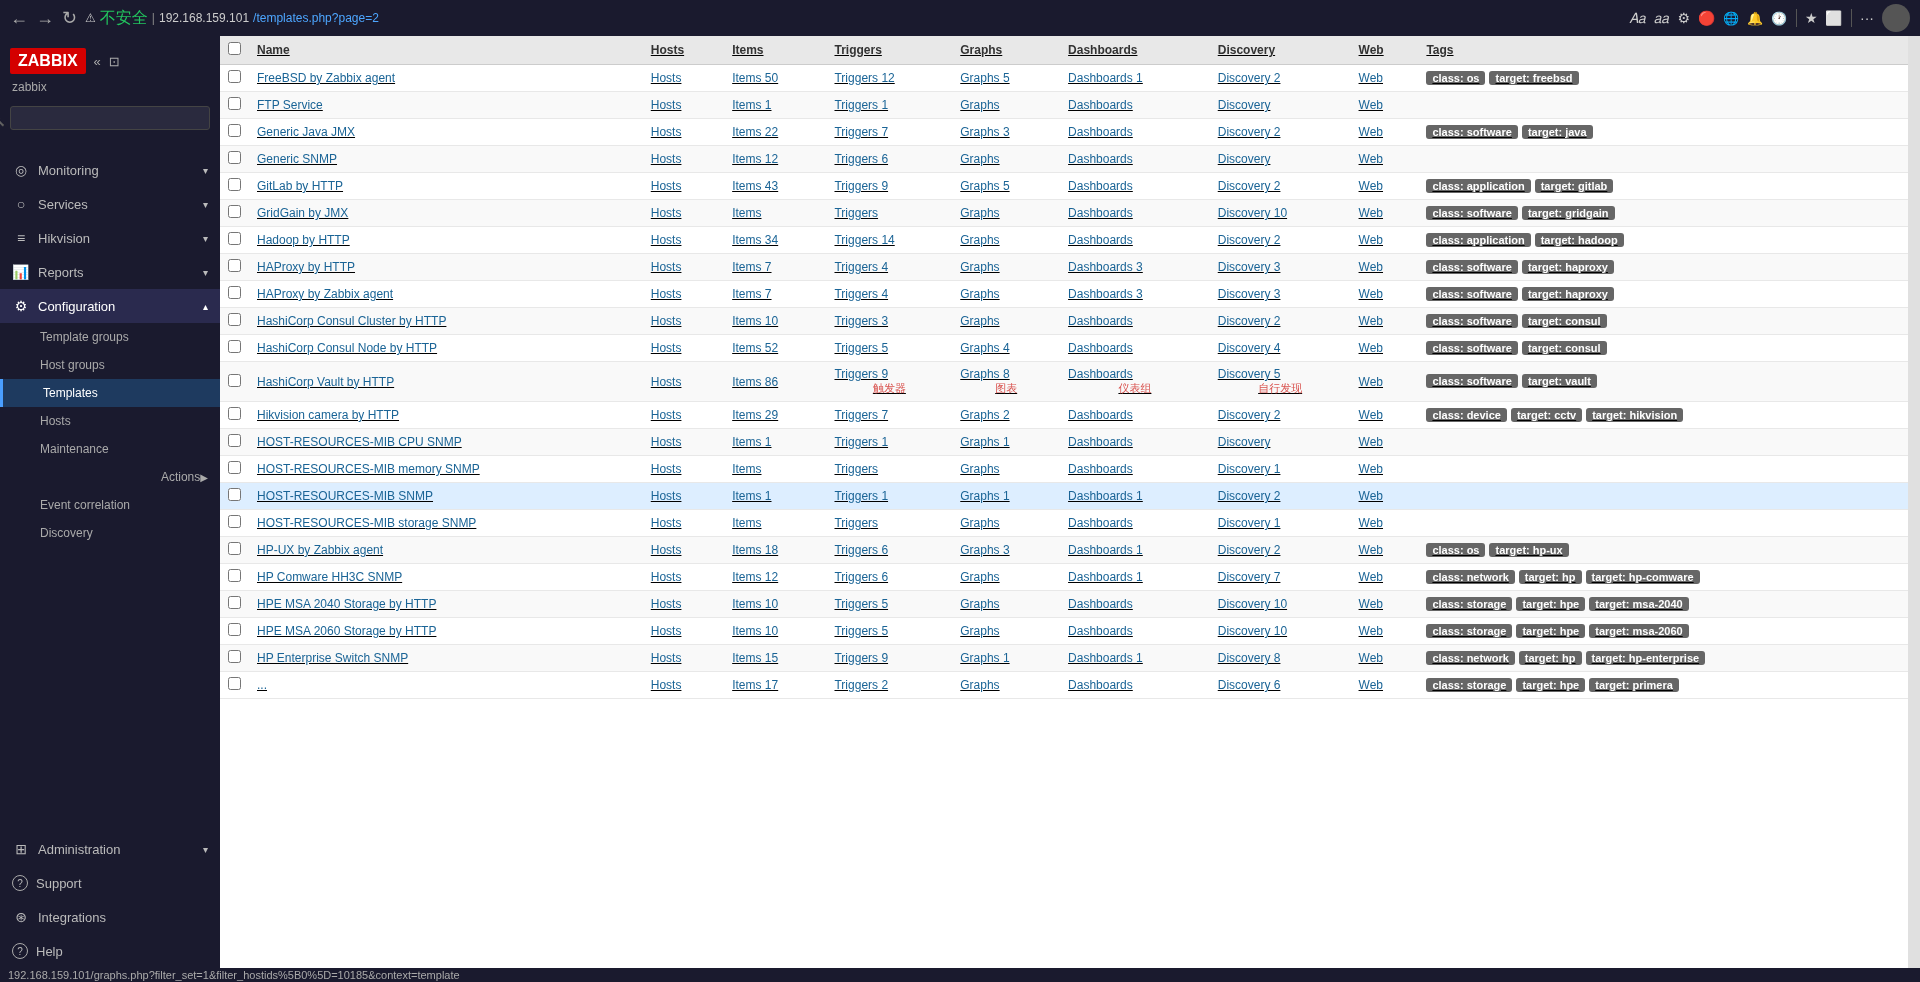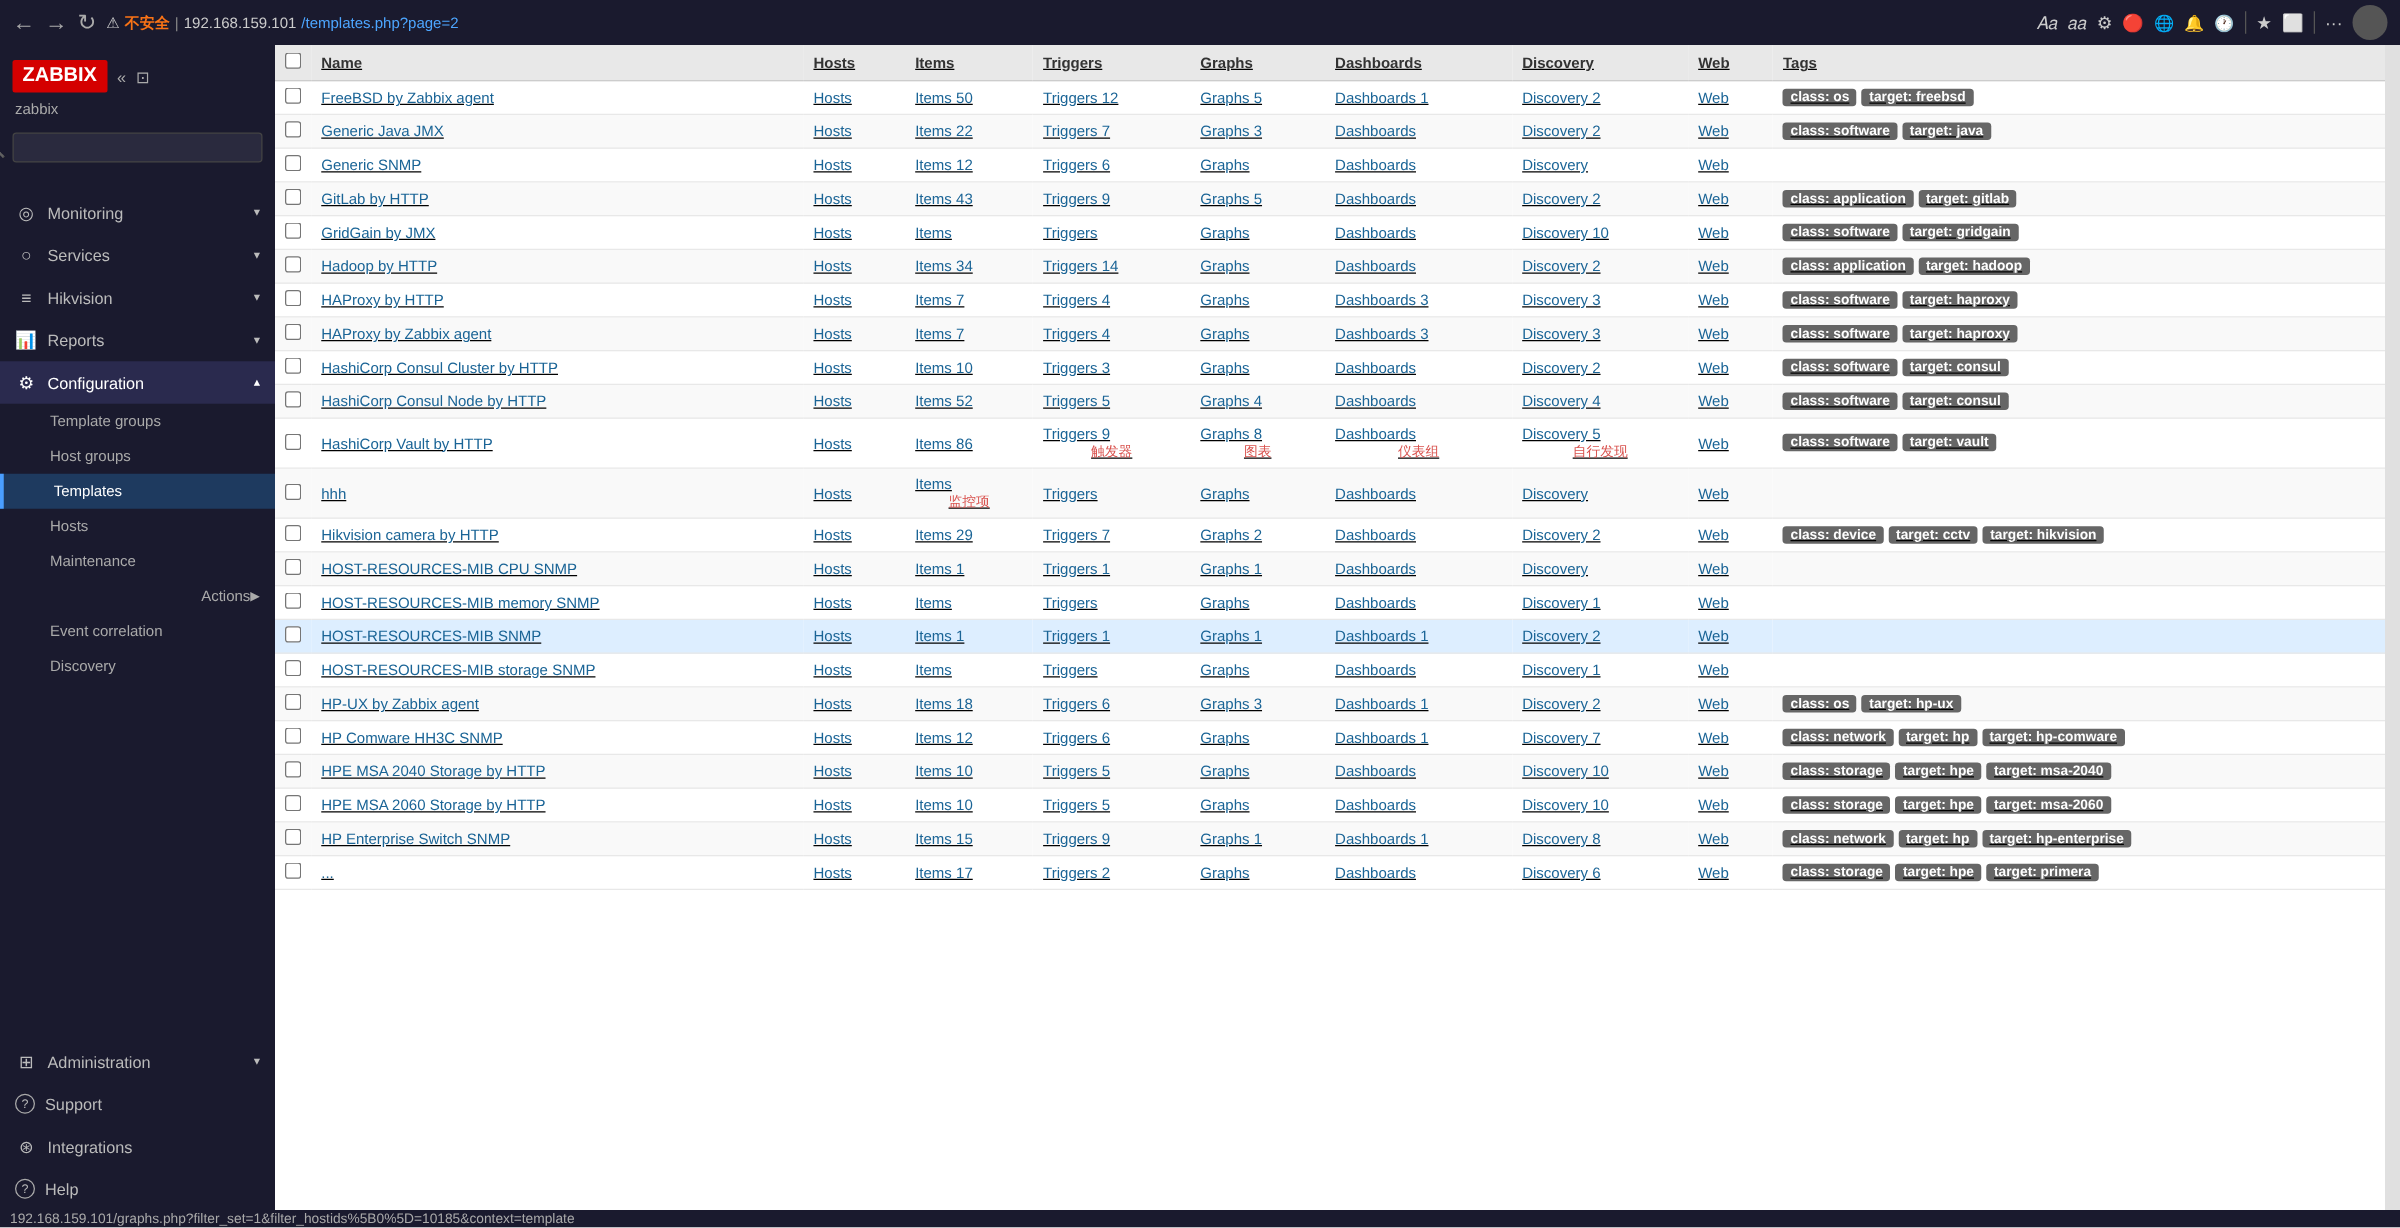--- a/index.html
+++ b/index.html
@@ -221,21 +221,21 @@
   </style>
 </head>
 <body>
 
 <div class="topbar">
   <button class="topbar-nav-btn">←</button>
   <button class="topbar-nav-btn">→</button>
   <button class="topbar-nav-btn">↻</button>
   <div class="topbar-url">
     <span>⚠</span>
-    <span style="color:#f97316;font-size:12px;font-weight:bold;">不安全</span>
+    <span style="color:#22c55e;font-size:16px;">不安全</span>
     <span style="color:#888;">|</span>
     <span style="color:#ccc;font-size:12px;">192.168.159.101</span>
     <span style="color:#4da6ff;font-size:12px;">/templates.php?page=2</span>
   </div>
   <div class="topbar-right">
     <button class="icon-btn">𝐴𝑎</button>
     <button class="icon-btn">𝑎𝑎</button>
     <button class="icon-btn">⚙</button>
     <span style="color:#e05;font-weight:bold;font-size:14px;">🔴</span>
     <span>🌐</span>
@@ -370,20 +370,34 @@
                 <td><a class="col-link">Web</a></td>
                 <td>
                   <div class="tag-cell">
                     <span class="badge badge-gray">class: os</span>
                     <span class="badge badge-gray">target: freebsd</span>
                   </div>
                 </td>
               </tr>
               <tr>
                 <td class="checkbox-col"><input type="checkbox" style=""></td>
+                <td><a class="template-name-link">FTP Service</a></td>
+                <td><a class="col-link">Hosts</a></td>
+                <td><a class="col-link">Items 1</a></td>
+                <td><a class="col-link">Triggers 1</a></td>
+                <td><a class="col-link">Graphs</a></td>
+                <td><a class="col-link">Dashboards</a></td>
+                <td><a class="col-link">Discovery</a></td>
+                <td><a class="col-link">Web</a></td>
+                <td>
+                  <div class="tag-cell"></div>
+                </td>
+              </tr>
+              <tr>
+                <td class="checkbox-col"><input type="checkbox" style=""></td>
                 <td><a class="template-name-link">Generic Java JMX</a></td>
                 <td><a class="col-link">Hosts</a></td>
                 <td><a class="col-link">Items 22</a></td>
                 <td><a class="col-link">Triggers 7</a></td>
                 <td><a class="col-link">Graphs 3</a></td>
                 <td><a class="col-link">Dashboards</a></td>
                 <td><a class="col-link">Discovery 2</a></td>
                 <td><a class="col-link">Web</a></td>
                 <td>
                   <div class="tag-cell">
@@ -537,34 +551,20 @@
                 <td><a class="col-link">Web</a></td>
                 <td>
                   <div class="tag-cell">
                     <span class="badge badge-gray">class: software</span>
                     <span class="badge badge-gray">target: vault</span>
                   </div>
                 </td>
               </tr>
               <tr>
                 <td class="checkbox-col"><input type="checkbox" style=""></td>
-                <td><a class="template-name-link">hhh</a></td>
-                <td><a class="col-link">Hosts</a></td>
-                <td><a class="col-link">Items</a><div class="annotation-text">监控项</div></td>
-                <td><a class="col-link">Triggers</a></td>
-                <td><a class="col-link">Graphs</a></td>
-                <td><a class="col-link">Dashboards</a></td>
-                <td><a class="col-link">Discovery</a></td>
-                <td><a class="col-link">Web</a></td>
-                <td>
-                  <div class="tag-cell"></div>
-                </td>
-              </tr>
-              <tr>
-                <td class="checkbox-col"><input type="checkbox" style=""></td>
                 <td><a class="template-name-link">Hikvision camera by HTTP</a></td>
                 <td><a class="col-link">Hosts</a></td>
                 <td><a class="col-link">Items 29</a></td>
                 <td><a class="col-link">Triggers 7</a></td>
                 <td><a class="col-link">Graphs 2</a></td>
                 <td><a class="col-link">Dashboards</a></td>
                 <td><a class="col-link">Discovery 2</a></td>
                 <td><a class="col-link">Web</a></td>
                 <td>
                   <div class="tag-cell">

